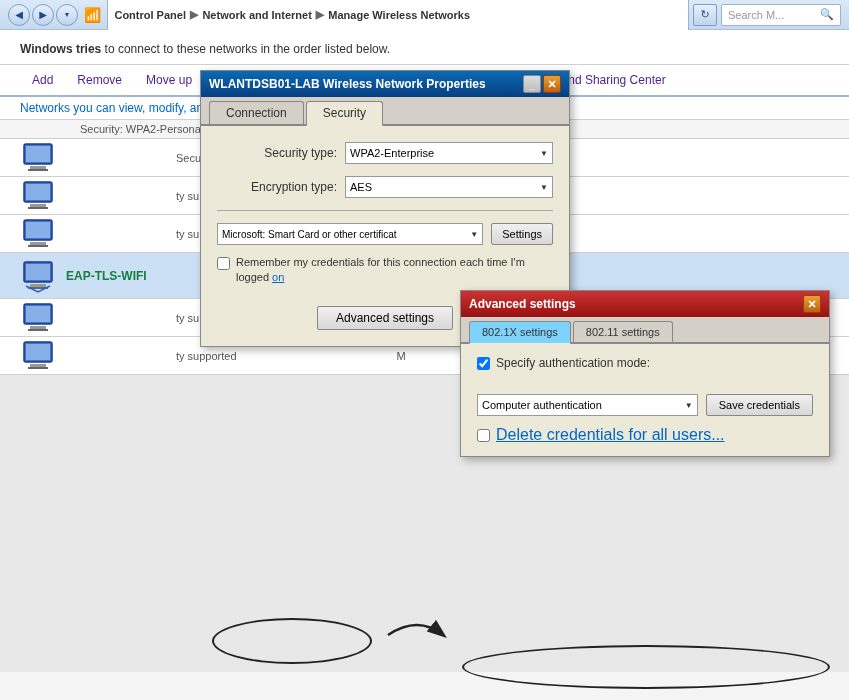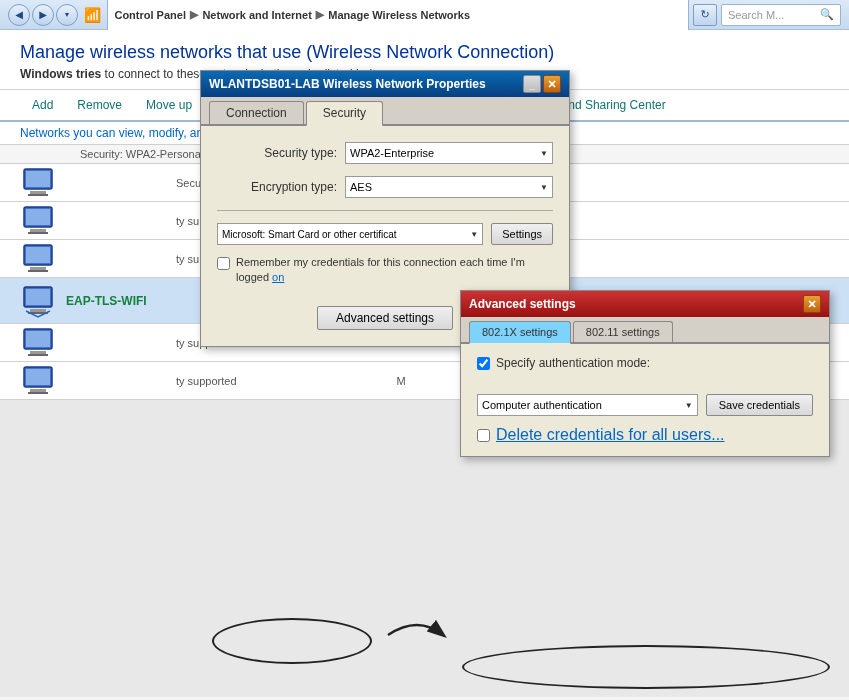--- a/index.html
+++ b/index.html
@@ -100,21 +100,21 @@
     .toolbar {
       background: white;
       padding: 4px 20px;
       border-bottom: 2px solid #a0b8d0;
       display: flex;
       align-items: center;
       gap: 0;
     }
     .toolbar-item {
       padding: 4px 12px;
-      color: #0f766e;
+      color: #4c1d95;
       cursor: pointer;
       font-size: 12px;
       text-decoration: none;
       display: inline-block;
     }
 
     
     .networks-bar {
       background: white;
       padding: 4px 20px;
@@ -430,21 +430,20 @@
   <div class="refresh-btn">↻</div>
   <div class="search-bar">
     <span>Search M...</span>
     <span style="margin-left:auto; color:#aaa;">🔍</span>
   </div>
 </div>
 
 <div class="main-area">
 
   <div class="page-header">
-    <div class="page-title">Manage wireless networks that use (Wireless Network Connection)</div>
     <div class="page-subtitle">
       <strong>Windows tries</strong>
       <span> to connect to these networks in the order listed below.</span>
     </div>
   </div>
 
   <div class="toolbar">
     <span class="toolbar-item">Add</span>
     <span class="toolbar-item">Remove</span>
     <span class="toolbar-item">Move up</span>

